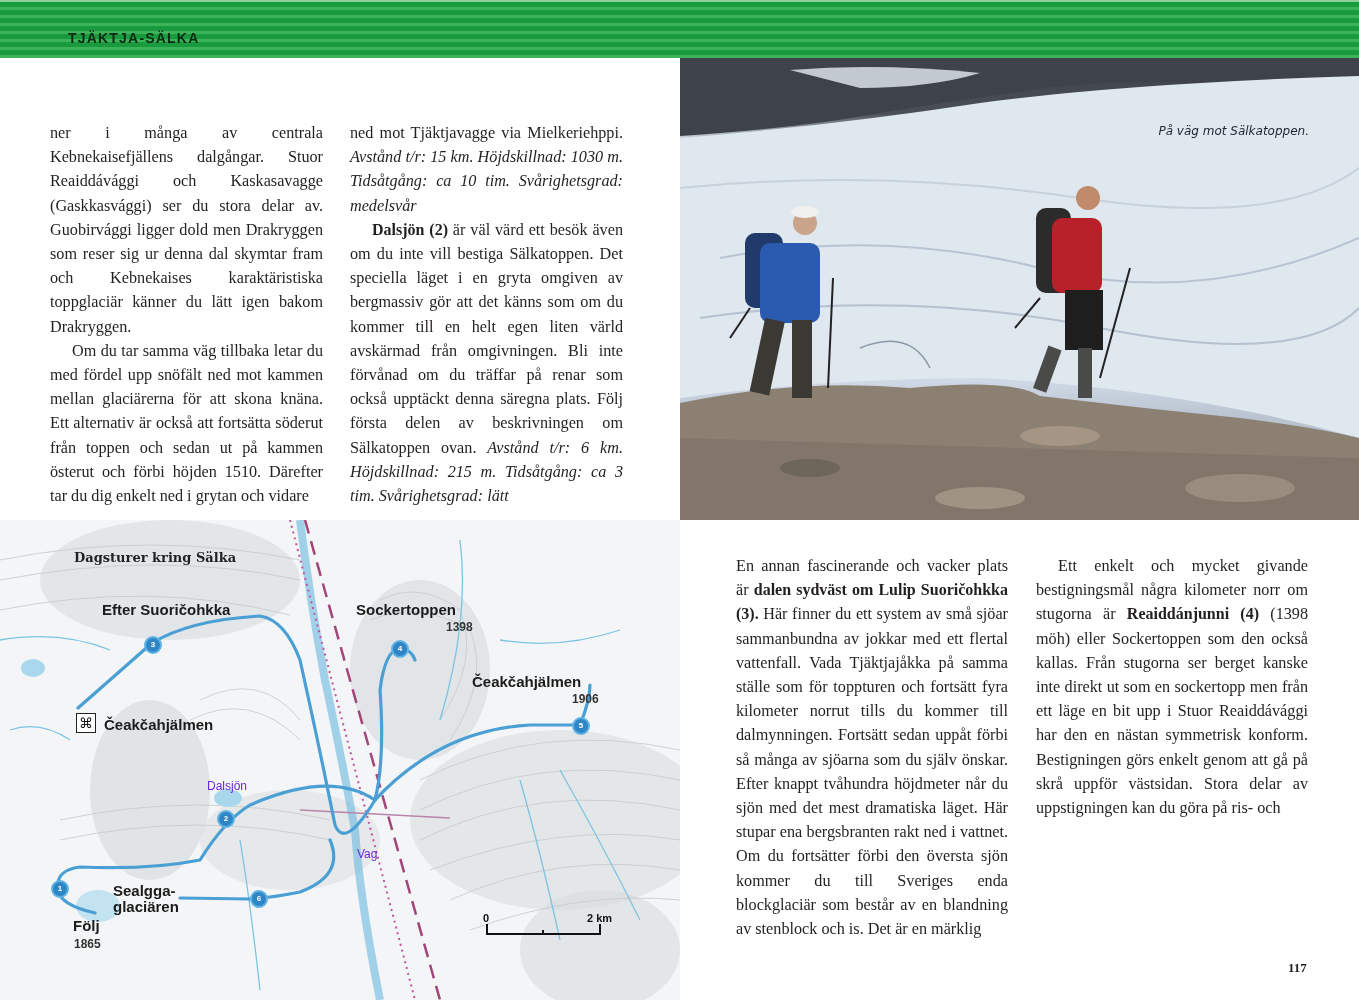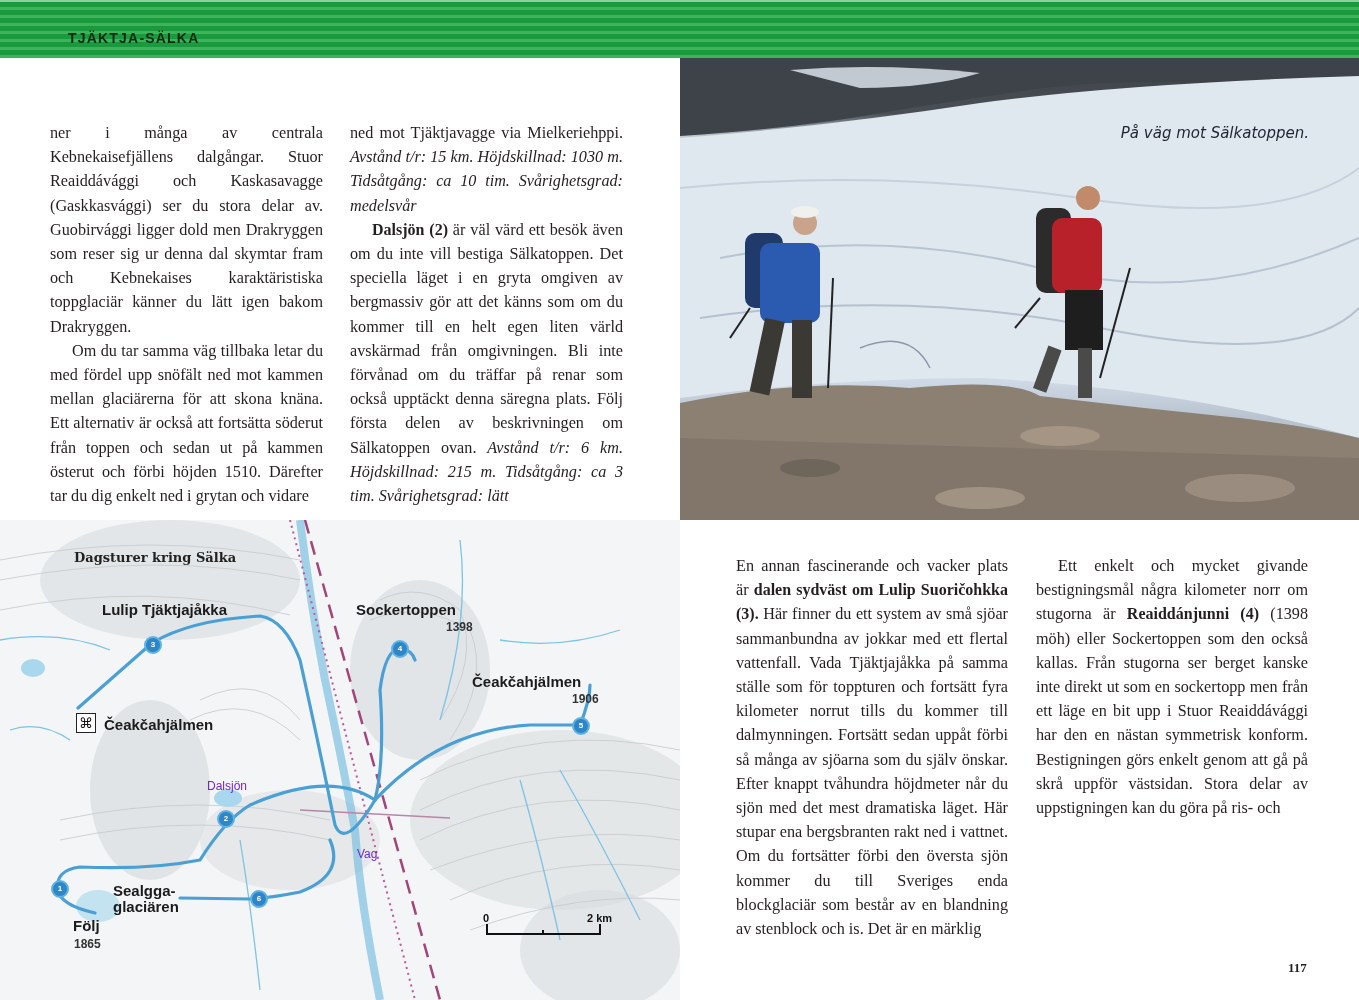--- a/index.html
+++ b/index.html
@@ -37,21 +37,21 @@
     font-size: 13px; font-weight: bold; color: #231f20;
   }
   
   .photo {
     position: absolute; left: 680px; top: 58px; width: 679px; height: 462px; overflow: hidden;
     background: linear-gradient(to bottom, #3d4148 0%, #4a4f55 12%, #d7e0ea 18%, #e3eaf2 40%, #cfd9e6 70%, #b9c3cf 78%);
   }
   .photo svg { position: absolute; left: 0; top: 0; }
   .photo-caption {
     position: absolute; right: 50px; top: 66px; font-family: "DejaVu Sans", sans-serif;
-    font-style: italic; font-size: 15px; color: #1f2530;
+    font-style: italic; font-size: 12px; color: #1f2530;
   }
   
   .map {
     position: absolute; left: 0; top: 520px; width: 680px; height: 480px; overflow: hidden;
     background: #f3f5f6;
   }
   .map svg { position: absolute; left: 0; top: 0; }
   .map-label {
     position: absolute; font-family: "Liberation Sans", sans-serif; font-weight: bold;
     color: #1b1b1b; font-size: 15px; line-height: 16px; white-space: nowrap;
@@ -194,21 +194,21 @@
       <path d="M330,320 Q345,355 300,372 Q270,378 250,379 L180,378"></path>
     </g>
 
     <g stroke="#111" stroke-width="2" fill="none">
       <path d="M487,404 L487,414 L600,414 L600,404"></path>
       <path d="M543,410 L543,414"></path>
     </g>
   </svg>
 
   <div class="map-label map-title" style="left:74px; top:30px;">Dagsturer kring Sälka</div>
-  <div class="map-label" style="left:102px; top:82px;">Lulip Tjäktjajåkka</div>
+  <div class="map-label" style="left:102px; top:82px;">Efter Suoričohkka</div>
   <div class="map-label" style="left:356px; top:82px;">Sockertoppen</div>
   <div class="map-elev" style="left:446px; top:100px;">1398</div>
   <div class="map-label" style="left:472px; top:154px;">Čeakčahjälmen</div>
   <div class="map-elev" style="left:572px; top:172px;">1906</div>
   <div class="blockglaciar-icon">⌘</div>
   <div class="map-label" style="left:104px; top:197px;">Čeakčahjälmen</div>
   <div class="map-lake" style="left:207px; top:259px;">Dalsjön</div>
   <div class="map-label" style="left:113px; top:363px;">Sealgga-</div>
   <div class="map-label" style="left:113px; top:379px;">glaciären</div>
   <div class="map-label" style="left:73px; top:398px;">Följ</div>

